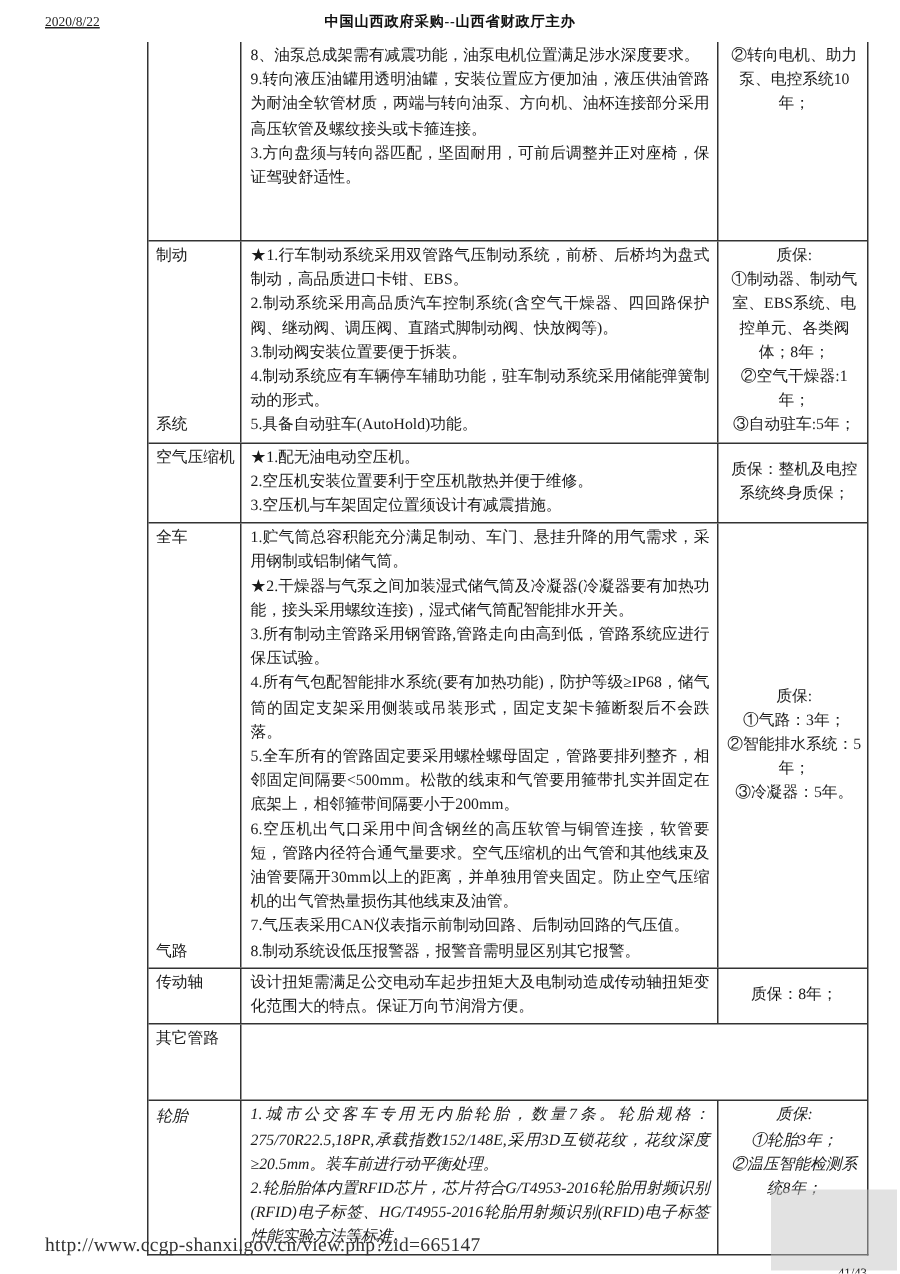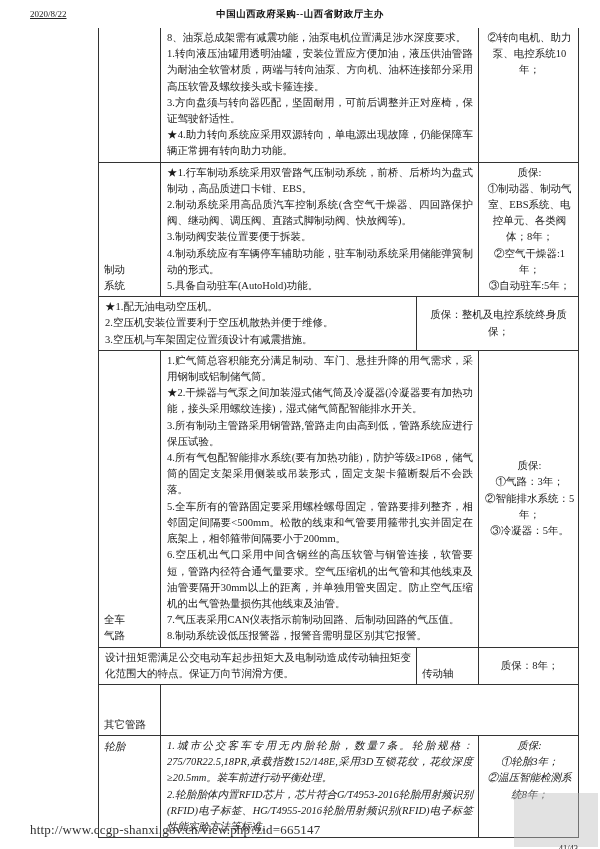--- a/index.html
+++ b/index.html
@@ -13,21 +13,21 @@
   .doc-table{
     position:absolute;left:98px;top:28px;width:481px;
     border-left:1px solid #333;border-right:1px solid #333;border-bottom:1px solid #333;
     box-sizing:border-box;font-size:10.5px;line-height:16.2px;
   }
   .t-row{display:flex;align-items:stretch;}
   .t-row + .t-row{border-top:1px solid #333;}
   .cell{box-sizing:border-box;}
   .cell-label{
     width:62px;flex:0 0 62px;border-right:1px solid #333;
-    display:flex;flex-direction:column;justify-content:flex-end;
+    display:flex;flex-direction:column;justify-content:space-between;
     padding:2px 2px 2px 5px;
   }
   .cell-label.top-align{justify-content:flex-start;padding-top:3px;}
   .cell-content{
     width:318px;flex:0 0 318px;border-right:1px solid #333;
     padding:2px 5px 2px 6px;
   }
   .cell-warranty{
     width:99px;flex:1 1 auto;padding:2px 3px 2px 5px;
     display:flex;flex-direction:column;justify-content:flex-start;
@@ -46,23 +46,22 @@
 <body>
 
 <div class="hdr-date">2020/8/22</div>
 <div class="hdr-title">中国山西政府采购--山西省财政厅主办</div>
 
 <div class="doc-table" id="doc-table">
   <div class="t-row" style="min-height: 132px;">
     <div class="cell cell-label"></div>
     <div class="cell cell-content">
         <p>8、油泵总成架需有减震功能，油泵电机位置满足涉水深度要求。</p>
-        <p>1.转向液压油罐用透明油罐，安装位置应方便加油，液压供油管路为耐油全软管材质，两端与转向油泵、方向机、油杯连接部分采用高压软管及螺纹接头或卡箍连接。</p>
+        <p>9.转向液压油罐用透明油罐，安装位置应方便加油，液压供油管路为耐油全软管材质，两端与转向油泵、方向机、油杯连接部分采用高压软管及螺纹接头或卡箍连接。</p>
         <p>3.方向盘须与转向器匹配，坚固耐用，可前后调整并正对座椅，保证驾驶舒适性。</p>
-        <p>★4.助力转向系统应采用双源转向，单电源出现故障，仍能保障车辆正常拥有转向助力功能。</p>
       </div>
     <div class="cell cell-warranty">
         <p>②转向电机、助力泵、电控系统10年；</p>
       </div>
   </div>
 
   <div class="t-row" style="min-height: 133px;">
     <div class="cell cell-label">
         <p>制动</p>
         <p>系统</p>
@@ -76,20 +75,23 @@
       </div>
     <div class="cell cell-warranty">
         <p>质保:</p>
         <p>①制动器、制动气室、EBS系统、电控单元、各类阀体；8年；</p>
         <p>②空气干燥器:1年；</p>
         <p>③自动驻车:5年；</p>
       </div>
   </div>
 
   <div class="t-row" style="min-height: 48px;">
+    <div class="cell cell-label">
+        <p>空气压缩机</p>
+      </div>
     <div class="cell cell-content">
         <p>★1.配无油电动空压机。</p>
         <p>2.空压机安装位置要利于空压机散热并便于维修。</p>
         <p>3.空压机与车架固定位置须设计有减震措施。</p>
       </div>
     <div class="cell cell-warranty v-center">
         <p>质保：整机及电控系统终身质保；</p>
       </div>
   </div>
 
@@ -110,25 +112,25 @@
       </div>
     <div class="cell cell-warranty v-center">
         <p>质保:</p>
         <p>①气路：3年；</p>
         <p>②智能排水系统：5年；</p>
         <p>③冷凝器：5年。</p>
       </div>
   </div>
 
   <div class="t-row" style="min-height: 33px;">
+    <div class="cell cell-label">
+        <p>传动轴</p>
+      </div>
     <div class="cell cell-content">
         <p>设计扭矩需满足公交电动车起步扭矩大及电制动造成传动轴扭矩变化范围大的特点。保证万向节润滑方便。</p>
-      </div>
-    <div class="cell cell-label">
-        <p>传动轴</p>
       </div>
     <div class="cell cell-warranty v-center">
         <p>质保：8年；</p>
       </div>
   </div>
 
   <div class="t-row" style="min-height: 50px;">
     <div class="cell cell-label">
         <p>其它管路</p>
       </div>

